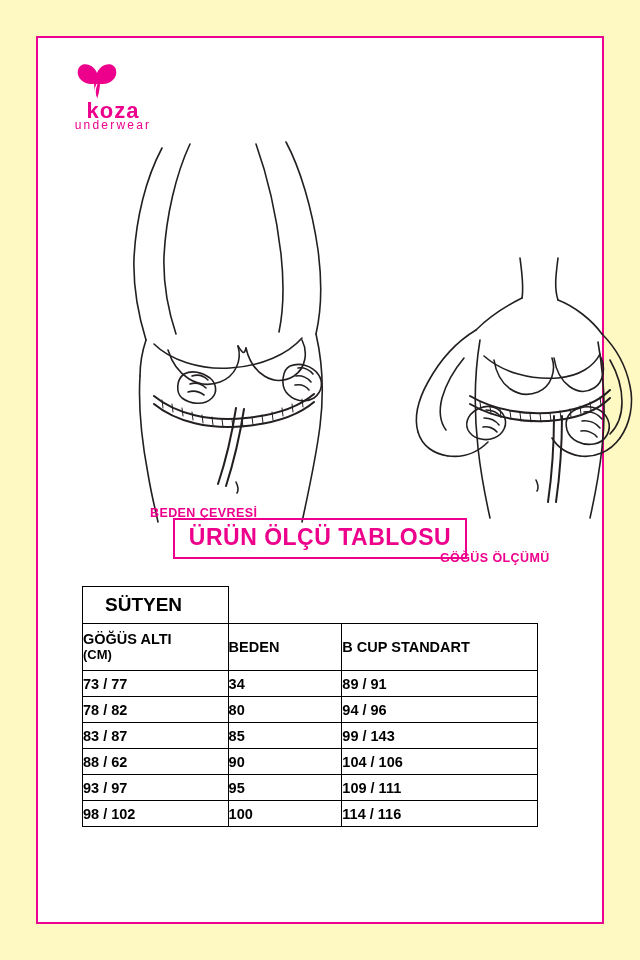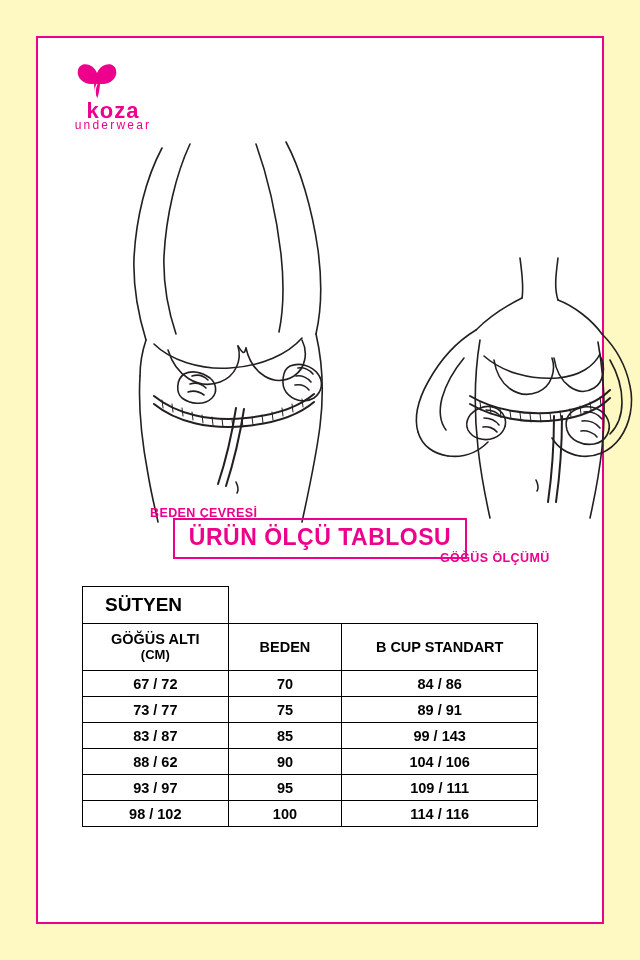--- a/index.html
+++ b/index.html
@@ -115,21 +115,21 @@
     top: 548px;
     width: 456px;
   }
   table.size-table {
     border-collapse: collapse;
     width: 100%;
     table-layout: fixed;
   }
   table.size-table td {
     border: 1px solid #000000;
-    text-align: center;
+    text-align: left;
     font-size: 14.5px;
     font-weight: bold;
     color: #000000;
     height: 25px;
     padding: 0;
   }
   .cat-cell {
     text-align: left !important;
     padding-left: 22px !important;
     font-size: 19px !important;
@@ -303,28 +303,28 @@
           </tr>
           <tr>
             <td class="head-cell">
               <span>GÖĞÜS ALTI</span>
               <span class="sub">(CM)</span>
             </td>
             <td class="head-cell">BEDEN</td>
             <td class="head-cell">B CUP STANDART</td>
           </tr>
           <tr>
-            <td>67 / 72</td>
-            <td>70</td>
-            <td>84 / 86</td>
-          </tr>
-          <tr>
             <td>73 / 77</td>
-            <td>75</td>
+            <td>34</td>
             <td>89 / 91</td>
+          </tr>
+          <tr>
+            <td>78 / 82</td>
+            <td>80</td>
+            <td>94 / 96</td>
           </tr>
           <tr>
             <td>83 / 87</td>
             <td>85</td>
             <td>99 / 143</td>
           </tr>
           <tr>
             <td>88 / 62</td>
             <td>90</td>
             <td>104 / 106</td>

